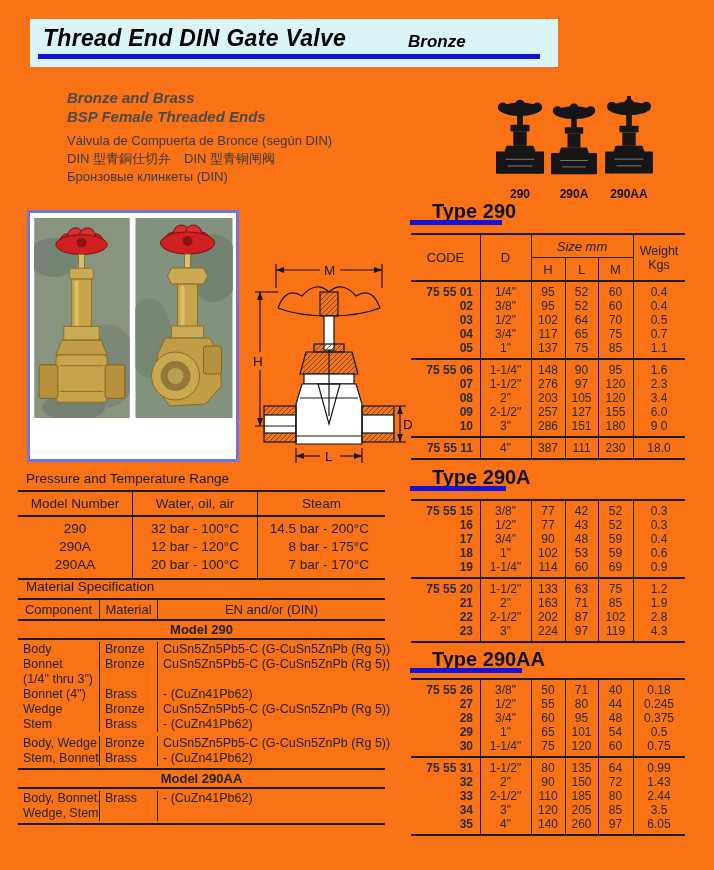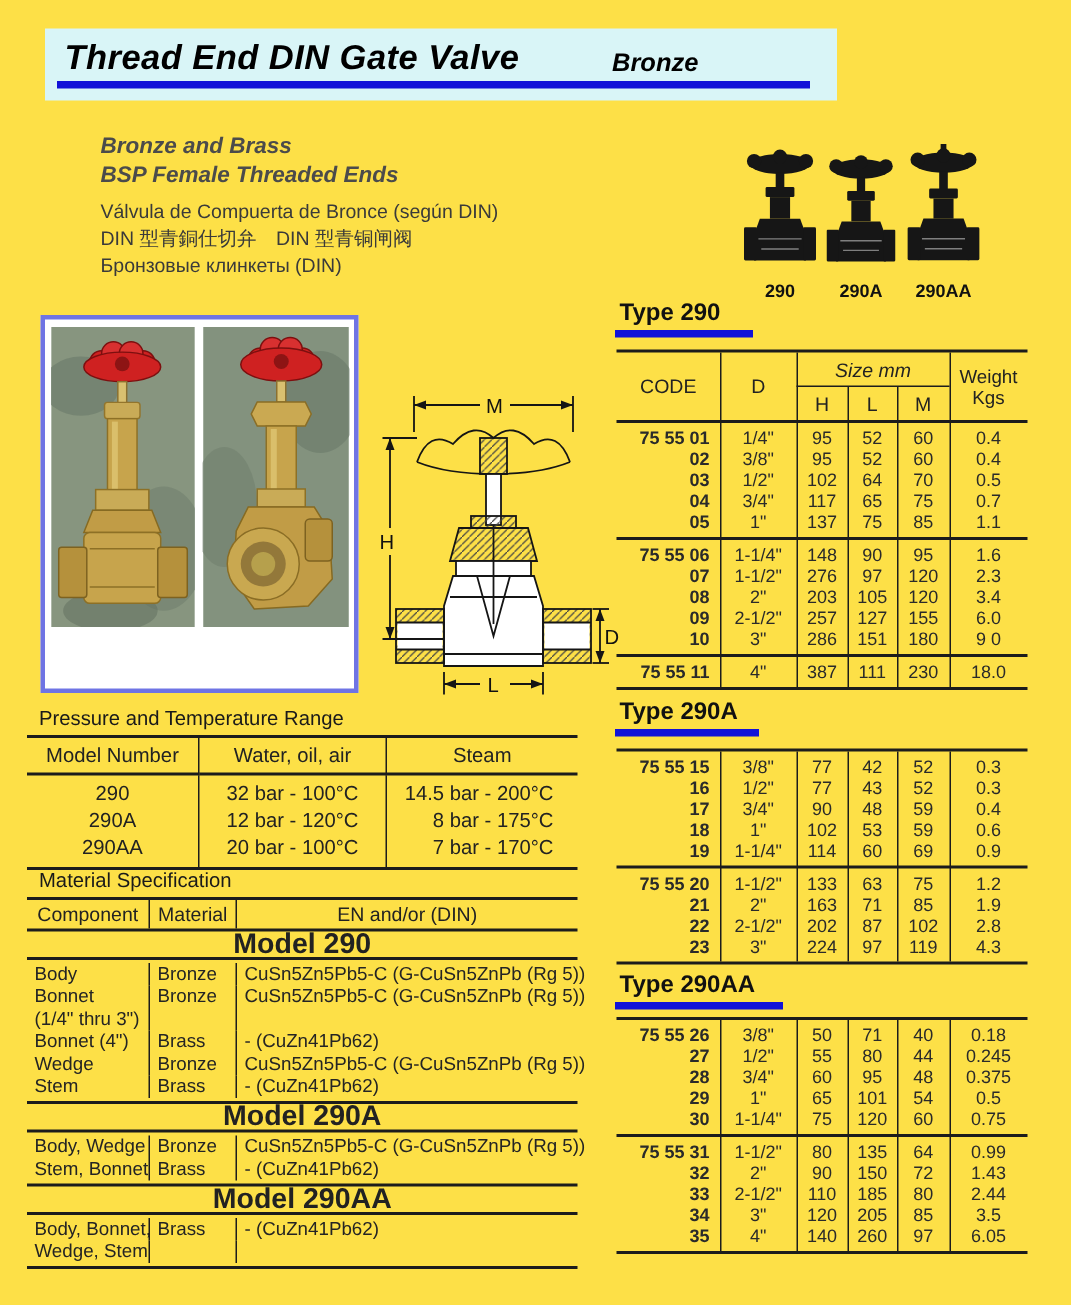--- a/index.html
+++ b/index.html
@@ -1,19 +1,19 @@
 <!DOCTYPE html>
 <html style="--accent: #1212d8; --banner: #d9f5f7; --ink: #1c1c1c; --pborder: #6f74e4;"><head>
 <meta charset="utf-8">
 <style>
   :root{
     --accent:#1212d8; --banner:#d9f5f7; --ink:#1c1c1c; --pborder:#6f74e4;
   }
   html,body{margin:0;padding:0;background:#fff;}
-  .page{position:relative;width:714px;height:870px;background:#fde047;overflow:hidden;
+  .page{position:relative;width:714px;height:870px;background:#f97316;overflow:hidden;
         font-family:"Liberation Sans",sans-serif;color:#222;}
 
   
   .banner{position:absolute;left:30px;top:19px;width:528px;height:48px;background:var(--banner);}
   .banner-title{position:absolute;left:13px;top:6px;font-style:italic;font-weight:bold;
                 font-size:23px;color:#000;letter-spacing:.3px;white-space:nowrap;}
   .banner-mat{position:absolute;left:378px;top:13px;font-style:italic;font-weight:bold;
               font-size:17px;color:#000;}
   .banner-line{position:absolute;left:8px;top:35px;width:502px;height:5px;background:var(--accent);}
 
@@ -57,29 +57,29 @@
   .pc1{text-align:center;border-right:1px solid var(--ink);}
   .pc2{text-align:right;padding-right:16px;}
   .pg-cell.spacer{height:4px;line-height:4px;}
 
   
   .mat-table{position:absolute;left:18px;top:598px;width:367px;
              border-top:2px solid var(--ink);border-bottom:2px solid var(--ink);}
   .mat-header{display:grid;grid-template-columns:82px 58px 227px;border-bottom:2px solid var(--ink);}
   .mat-header div{font-size:13px;text-align:center;line-height:19px;}
   .mh0,.mh1{border-right:1px solid var(--ink);}
-  .mat-band{font-weight:bold;font-size:19px;text-align:center;line-height:17px;
+  .mat-band{font-weight:bold;font-size:13px;text-align:center;line-height:17px;
             border-bottom:2px solid var(--ink);border-top:2px solid var(--ink);}
   .mat-band.first{border-top:none;}
   .mat-rows{display:grid;grid-template-columns:82px 58px 227px;padding:2px 0;}
   .mc{font-size:12.5px;line-height:15px;padding:0 5px;white-space:nowrap;color:#242424;}
   .mc0,.mc1{border-right:1px solid var(--ink);}
 
   
-  .type-heading{position:absolute;font-weight:bold;font-size:16px;color:#111;white-space:nowrap;}
+  .type-heading{position:absolute;font-weight:bold;font-size:20px;color:#111;white-space:nowrap;margin-left:19px;}
   .type-underline{position:absolute;height:5px;background:var(--accent);}
   #h290{left:413px;top:200px;} #u290{left:410px;top:220px;width:92px;}
   #h290a{left:413px;top:466px;} #u290a{left:410px;top:486px;width:96px;}
   #h290aa{left:413px;top:648px;} #u290aa{left:410px;top:668px;width:112px;}
 
   
   .size-table{position:absolute;left:411px;width:274px;
               border-top:2px solid var(--ink);border-bottom:2px solid var(--ink);}
   #t290{top:233px;} #t290a{top:499px;} #t290aa{top:678px;}
   .szh{position:relative;height:45px;border-bottom:2px solid var(--ink);font-size:13px;color:#222;}
@@ -350,21 +350,20 @@
           <div class="mc mc0">Bonnet (4")</div>
           <div class="mc mc1">Brass</div>
           <div class="mc mc2">- (CuZn41Pb62)</div>
           <div class="mc mc0">Wedge</div>
           <div class="mc mc1">Bronze</div>
           <div class="mc mc2">CuSn5Zn5Pb5-C (G-CuSn5ZnPb (Rg 5))</div>
           <div class="mc mc0">Stem</div>
           <div class="mc mc1">Brass</div>
           <div class="mc mc2">- (CuZn41Pb62)</div>
         </div>
-        <div class="mat-band">Model 290A</div>
         <div class="mat-rows">
           <div class="mc mc0">Body, Wedge</div>
           <div class="mc mc1">Bronze</div>
           <div class="mc mc2">CuSn5Zn5Pb5-C (G-CuSn5ZnPb (Rg 5))</div>
           <div class="mc mc0">Stem, Bonnet</div>
           <div class="mc mc1">Brass</div>
           <div class="mc mc2">- (CuZn41Pb62)</div>
         </div>
         <div class="mat-band">Model 290AA</div>
         <div class="mat-rows">

